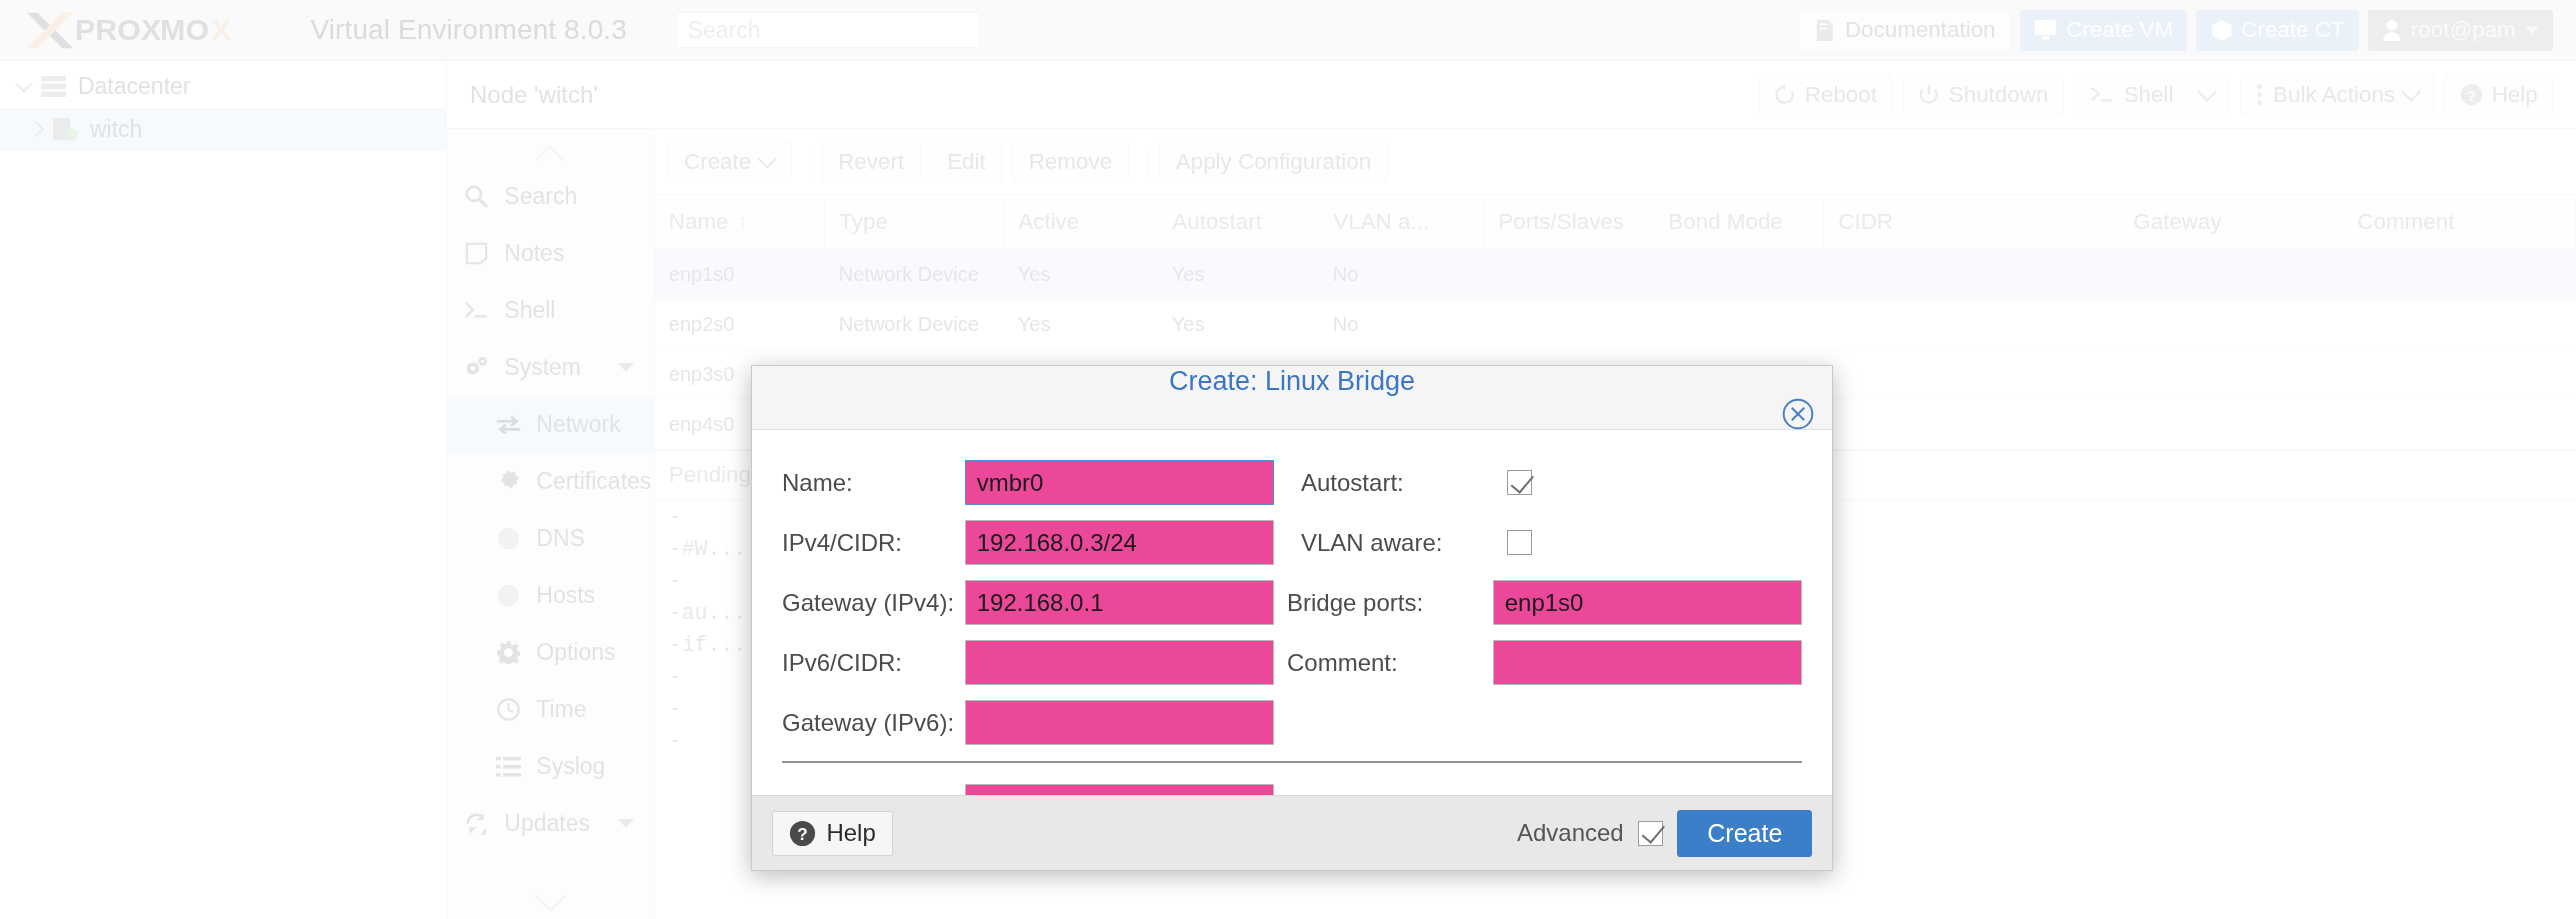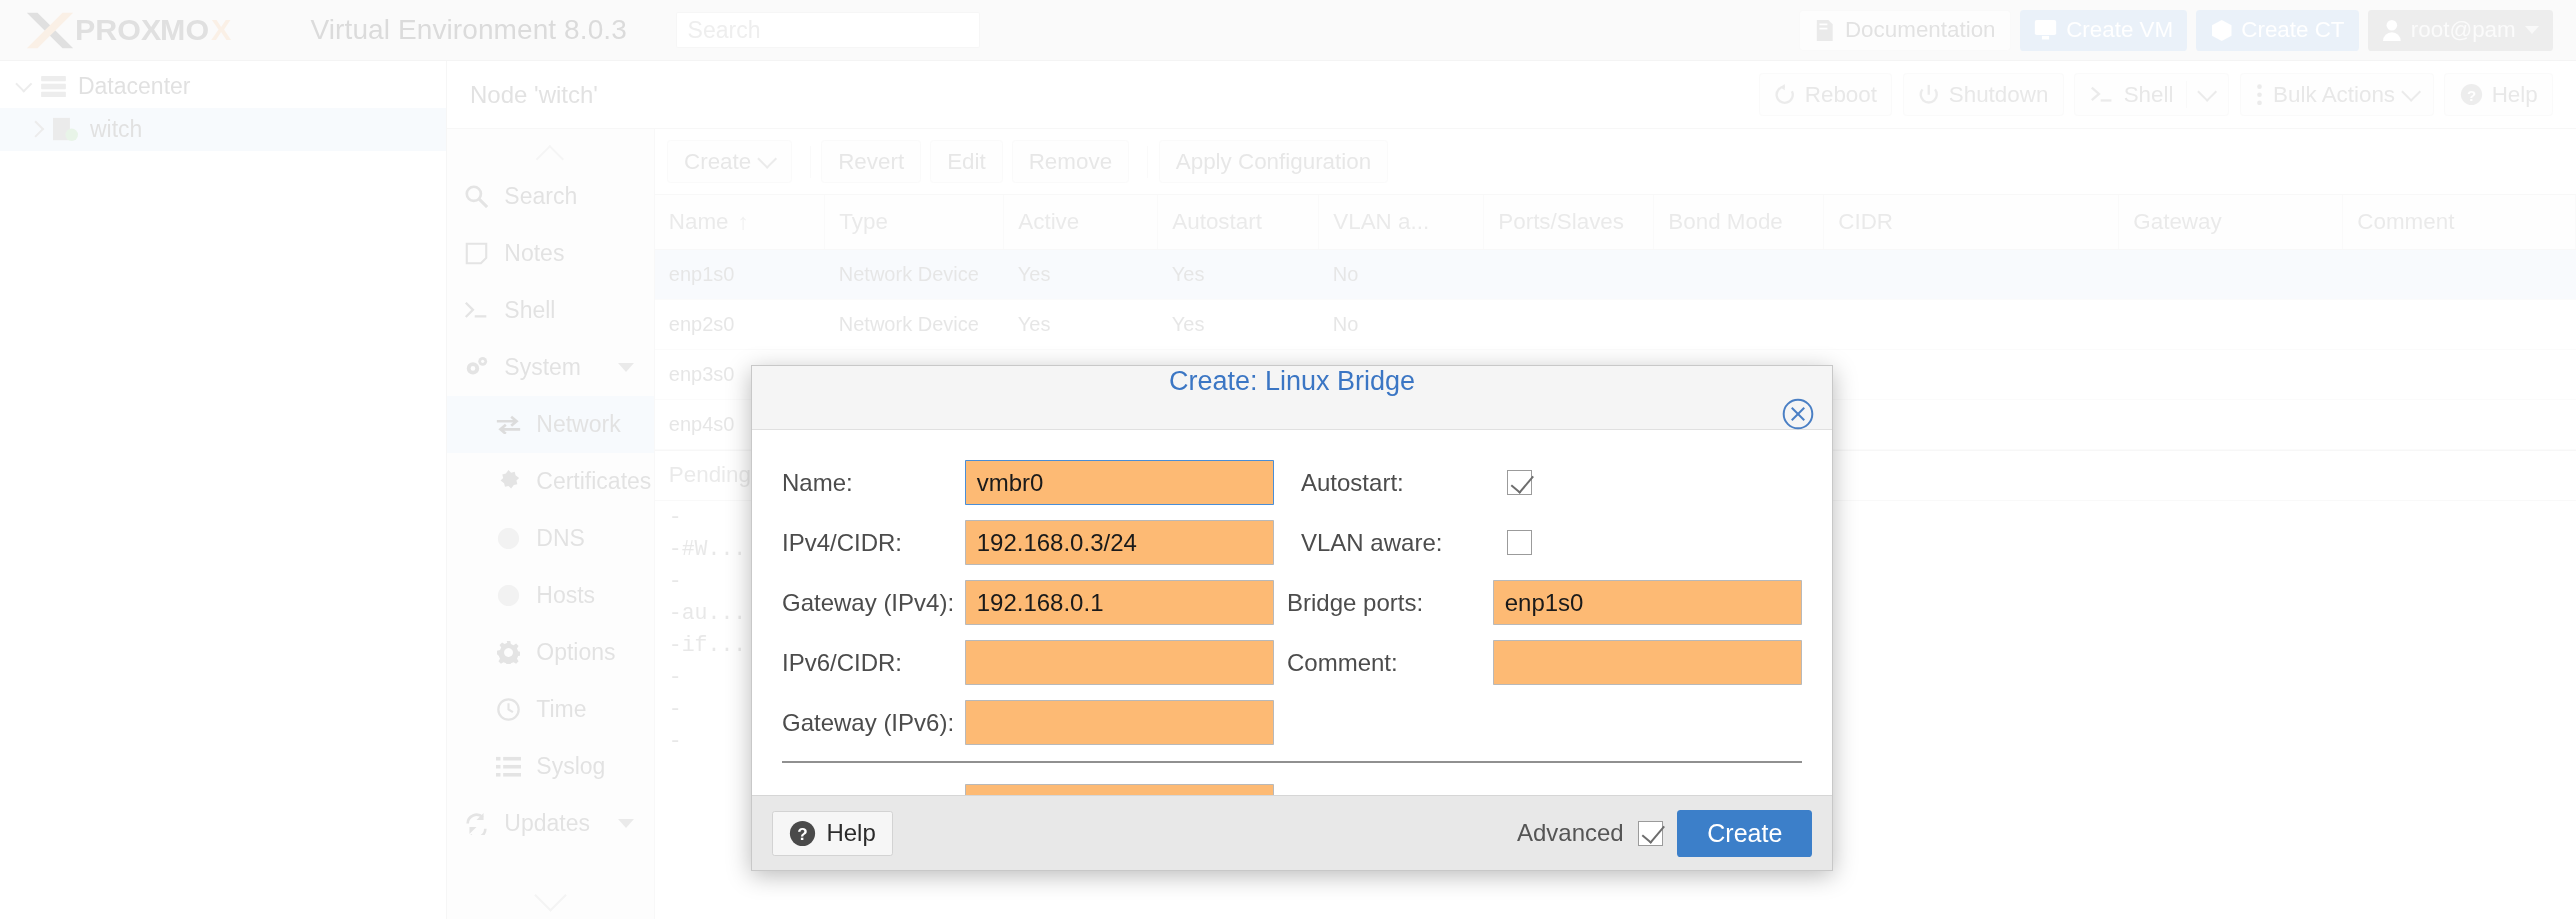--- a/index.html
+++ b/index.html
@@ -183,21 +183,21 @@
   }
   .modal-title { font-size: 27px; color: #3b76c4; }
   .modal-close { margin-left: auto; }
   .modal-body { padding: 30px 30px 0 30px; }
   .frow { display: flex; align-items: center; margin-bottom: 15px; }
   .fcol { display: flex; align-items: center; }
   .fcol.left { width: 519px; }
   .flabel { font-size: 24px; color: #4c4c4c; width: 183px; }
   .flabel.r { width: 206px; }
   .finput {
-    width: 309px; height: 45px; border: 0.9px solid #b9b9b9; background:#fdba74;
+    width: 309px; height: 45px; border: 0.9px solid #b9b9b9; background:#ec4899;
     font-size: 24px; color:#1a1a1a; padding: 0 10.7px; display:flex; align-items:center;
     border-radius: 0.9px;
   }
   .finput.focus { border: 1.8px solid #4a8ed6; }
   .finput.wide { width: 309px; }
   .chk {
     width: 25px; height: 25px; border: 1.8px solid #9b9b9b; background:#fff;
     display:flex; align-items:center; justify-content:center; position: relative;
   }
   .chk.on::after {

